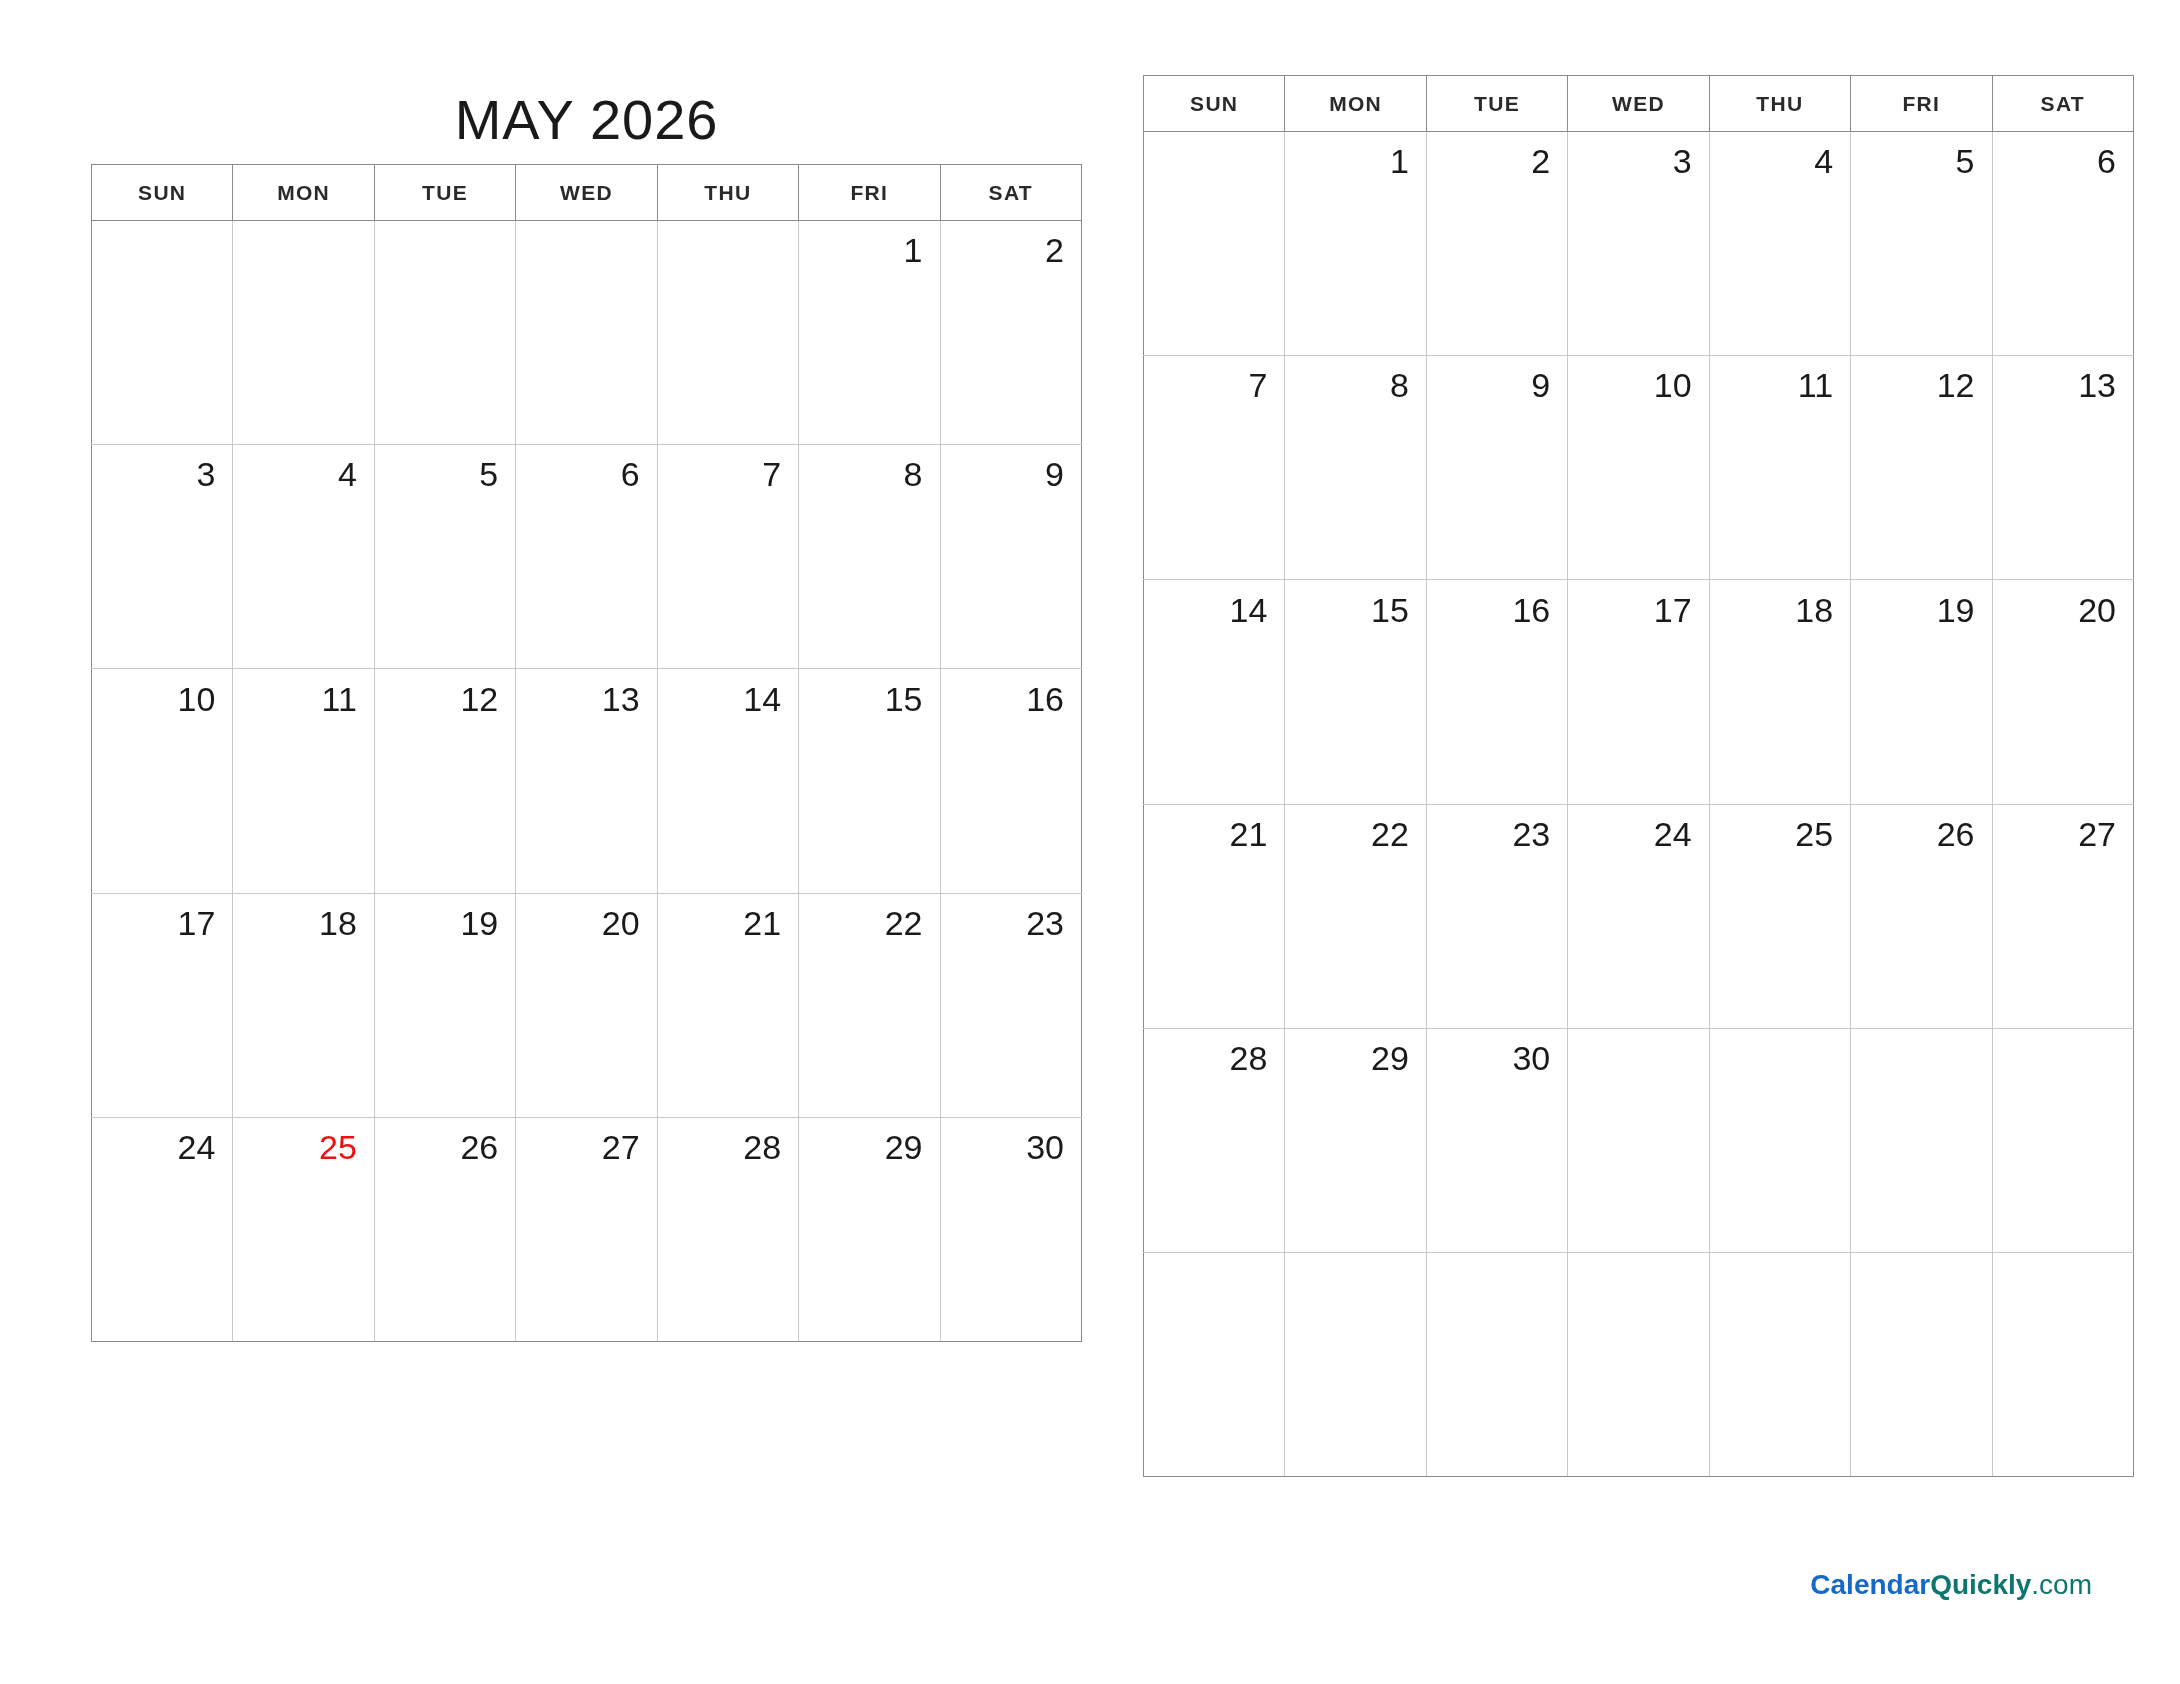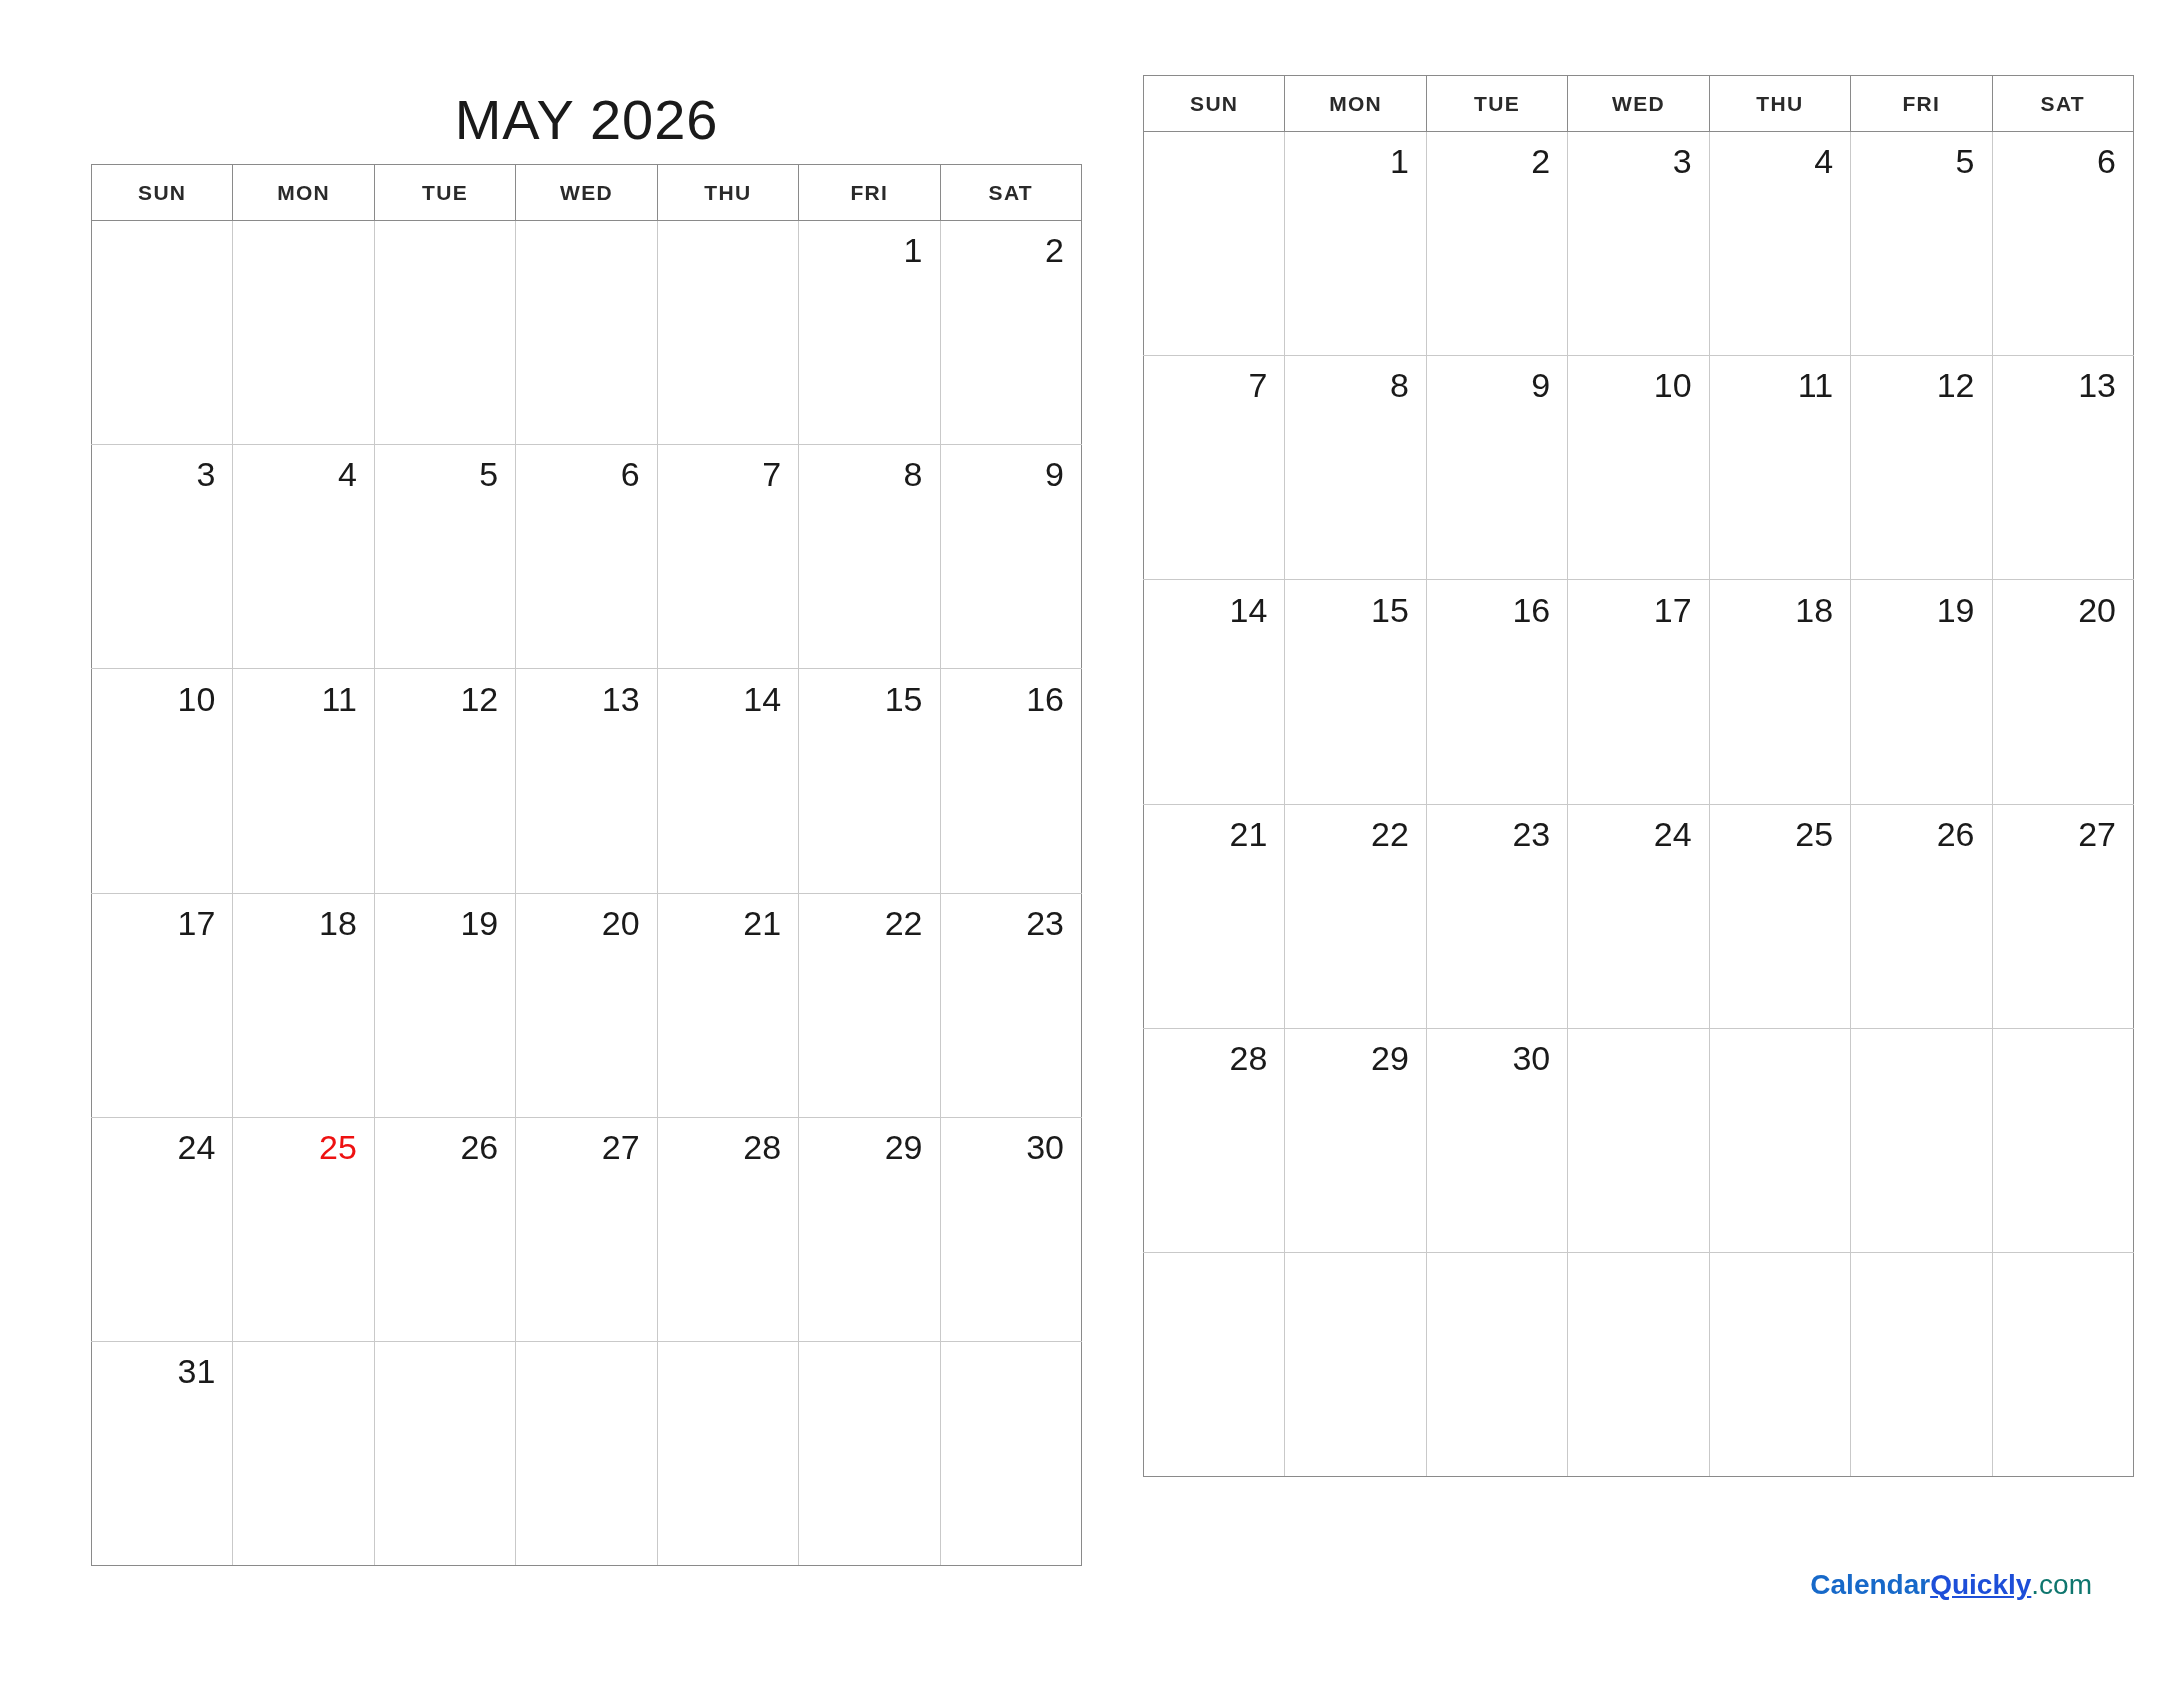--- a/index.html
+++ b/index.html
@@ -91,21 +91,21 @@
   .footer-brand {
     position: absolute;
     right: 89px;
     top: 1569px;
     font-size: 28px;
     font-weight: bold;
     letter-spacing: 0px;
     white-space: nowrap;
   }
   .brand-a { color: #1769c9; }
-  .brand-b { color: #1d4ed8; text-decoration: underline; }
+  .brand-b { color: #0f766e; }
   .brand-c { color: #0f766e; font-weight: normal; }
 </style>
 </head>
 <body>
 
 <div class="page">
 
   <div class="calendars">
 
     <div class="month-block">
@@ -161,29 +161,20 @@
           </tr>
           <tr>
             <td>24</td>
             <td class="highlight">25</td>
             <td>26</td>
             <td>27</td>
             <td>28</td>
             <td>29</td>
             <td>30</td>
           </tr>
-          <tr>
-            <td>31</td>
-            <td></td>
-            <td></td>
-            <td></td>
-            <td></td>
-            <td></td>
-            <td></td>
-          </tr>
         </tbody>
       </table>
     </div>
 
     <div class="month-block">
       <table class="cal">
         <thead>
           <tr>
             <th>SUN</th>
             <th>MON</th>

